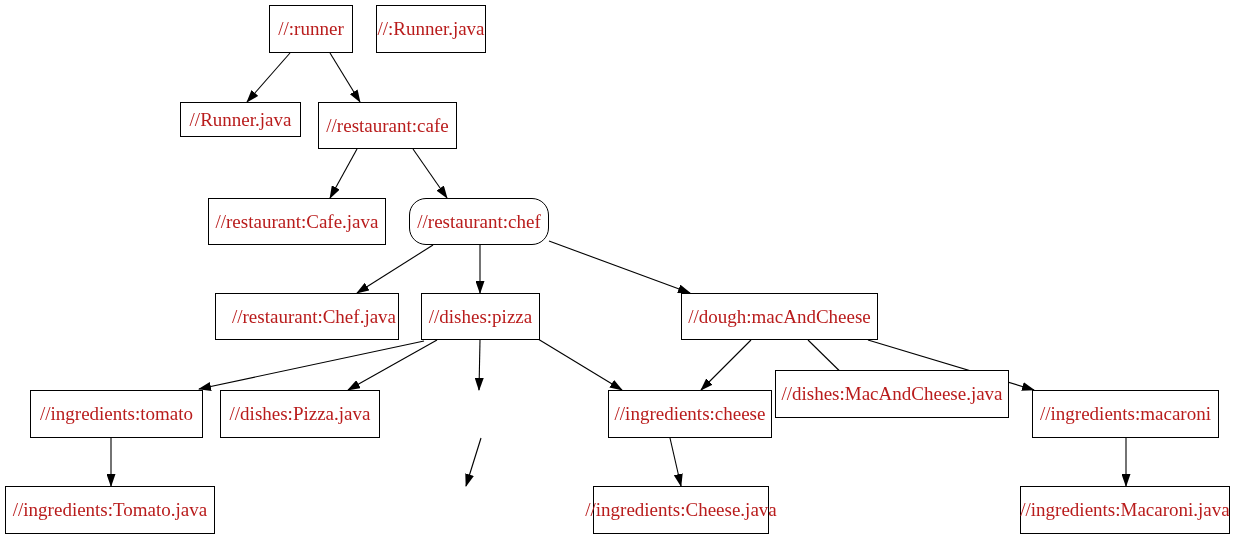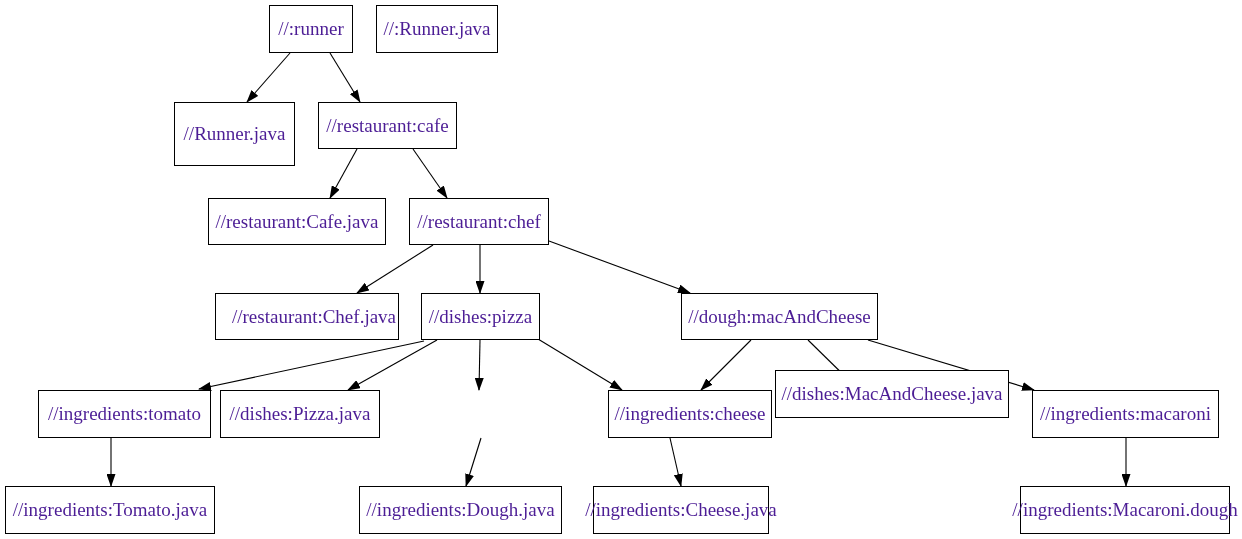--- a/index.html
+++ b/index.html
@@ -18,21 +18,21 @@
   }
   .node {
     position: absolute;
     box-sizing: border-box;
     border: 1px solid #000000;
     background: #ffffff;
     display: flex;
     align-items: center;
     justify-content: center;
     font-size: 19px;
-    color: #4c1d95;
+    color: #b91c1c;
     white-space: nowrap;
     z-index: 2;
   }
   .edge-line { stroke: #000000; stroke-width: 1.1; }
 </style>
 </head>
 <body>
 
 <div id="canvas">
     <svg id="edges-svg" viewBox="0 0 1242 539">
@@ -56,64 +56,61 @@
       <line x1="808" y1="340" x2="859" y2="390" class="edge-line" marker-end="url(#arrowhead)"></line>
       <line x1="868" y1="340" x2="1034" y2="390" class="edge-line" marker-end="url(#arrowhead)"></line>
       <line x1="111" y1="438" x2="111" y2="486" class="edge-line" marker-end="url(#arrowhead)"></line>
       <line x1="481" y1="438" x2="466" y2="486" class="edge-line" marker-end="url(#arrowhead)"></line>
       <line x1="670" y1="438" x2="681" y2="486" class="edge-line" marker-end="url(#arrowhead)"></line>
       <line x1="1126" y1="438" x2="1126" y2="486" class="edge-line" marker-end="url(#arrowhead)"></line>
     </svg>
     <div class="node" style="left: 269px; top: 5px; width: 84px; height: 48px;">
       <span>//:runner</span>
     </div>
-    <div class="node" style="left: 376px; top: 5px; width: 122px; height: 48px;">
+    <div class="node" style="left: 376px; top: 5px; width: 110px; height: 48px;">
       <span>//:Runner.java</span>
     </div>
-    <div class="node" style="left: 174px; top: 102px; width: 121px; height: 64px; text-align: center;">
+    <div class="node" style="left: 180px; top: 102px; width: 121px; height: 35px; text-align: center;">
       <span>//Runner.java</span>
     </div>
     <div class="node" style="left: 318px; top: 102px; width: 139px; height: 47px;">
       <span>//restaurant:cafe</span>
     </div>
     <div class="node" style="left: 208px; top: 198px; width: 178px; height: 47px; text-align: right;">
       <span>//restaurant:Cafe.java</span>
     </div>
-    <div class="node" style="left: 409px; top: 198px; width: 140px; height: 47px;">
+    <div class="node" style="left: 409px; top: 198px; width: 140px; height: 47px; border-radius: 17px;">
       <span>//restaurant:chef</span>
     </div>
     <div class="node" style="left: 215px; top: 293px; width: 184px; height: 47px; padding-left: 14px;">
       <span>//restaurant:Chef.java</span>
     </div>
     <div class="node" style="left: 421px; top: 293px; width: 119px; height: 47px;">
       <span>//dishes:pizza</span>
     </div>
     <div class="node" style="left: 681px; top: 293px; width: 197px; height: 47px;">
       <span>//dough:macAndCheese</span>
     </div>
-    <div class="node" style="left: 38px; top: 390px; width: 173px; height: 48px;">
+    <div class="node" style="left: 30px; top: 390px; width: 173px; height: 48px;">
       <span>//ingredients:tomato</span>
     </div>
     <div class="node" style="left: 220px; top: 390px; width: 160px; height: 48px;">
       <span>//dishes:Pizza.java</span>
     </div>
     <div class="node" style="left: 588px; top: 390px; width: 164px; height: 48px; margin-left: 20px;">
       <span>//ingredients:cheese</span>
     </div>
     <div class="node" style="left: 775px; top: 370px; width: 234px; height: 48px;">
       <span>//dishes:MacAndCheese.java</span>
     </div>
     <div class="node" style="left: 1032px; top: 390px; width: 187px; height: 48px;">
       <span>//ingredients:macaroni</span>
     </div>
     <div class="node" style="left: 5px; top: 486px; width: 210px; height: 48px;">
       <span>//ingredients:Tomato.java</span>
     </div>
-    <div class="node" style="left: 359px; top: 486px; width: 203px; height: 48px;">
-      <span>//ingredients:Dough.java</span>
-    </div>
     <div class="node" style="left: 577px; top: 486px; width: 176px; height: 48px; margin-left: 16px;">
       <span>//ingredients:Cheese.java</span>
     </div>
     <div class="node" style="left: 1020px; top: 486px; width: 210px; height: 48px;">
-      <span>//ingredients:Macaroni.dough</span>
+      <span>//ingredients:Macaroni.java</span>
     </div>
   </div>
 
 </body></html>

